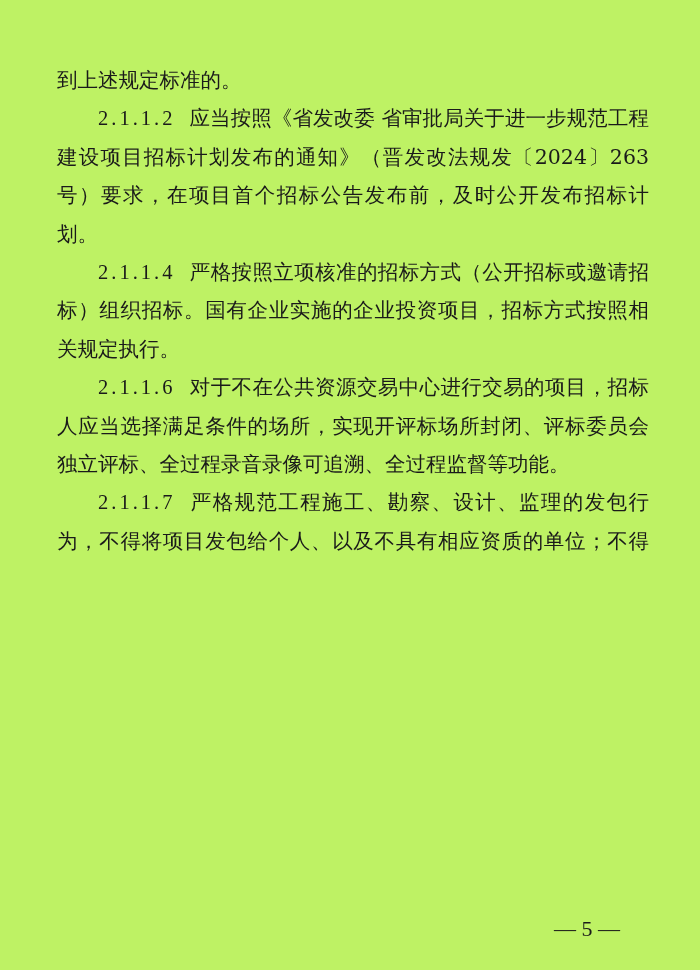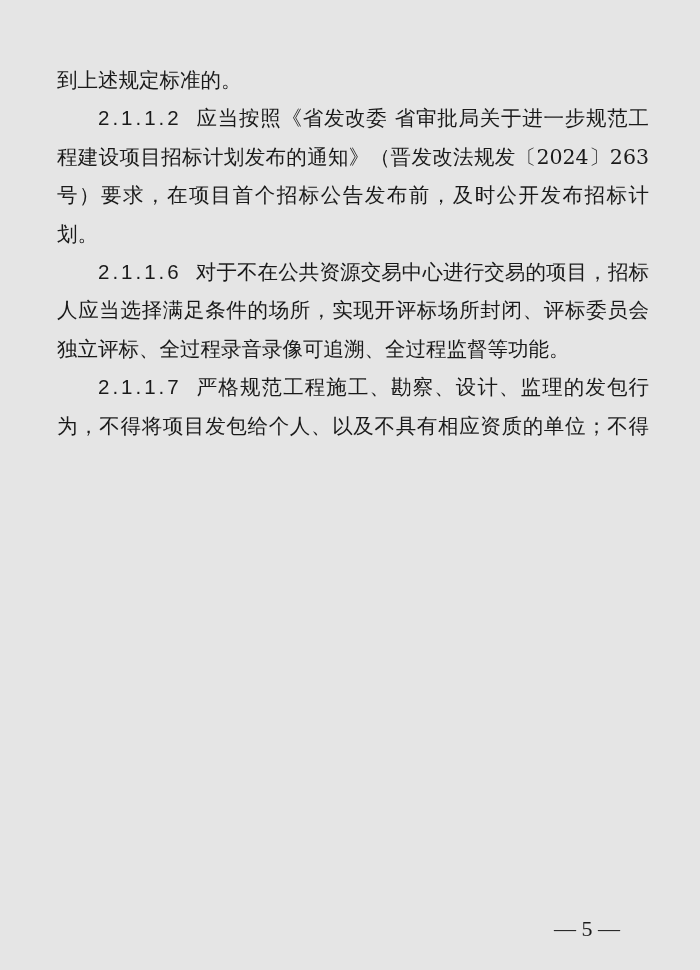--- a/index.html
+++ b/index.html
@@ -1,43 +1,46 @@
 <!DOCTYPE html>
 <html><head>
 <meta charset="utf-8">
 <style>
   html, body { margin: 0; padding: 0; background: #ffffff; }
   body { width: 700px; height: 970px; position: relative; overflow: hidden; }
-  .page { position: absolute; left: 0; top: 0; width: 700px; height: 970px; background: #e5e5e5; }
+  .page { position: absolute; left: 0; top: 0; width: 700px; height: 970px; background: #bef264; }
   .content {
     position: absolute; left: 57px; top: 61px; width: 592px;
     font-family: "DejaVu Serif", "Liberation Serif", serif;
     font-size: 20.5px; line-height: 38.4px; color: #1a1a1a;
     text-align: justify; text-justify: inter-character;
   }
   .para { margin: 0; text-indent: 41px; text-align-last: left; }
   .para.cont { text-indent: 0; }
-  .num { font-family: Liberation Sans, sans-serif; letter-spacing: 3px; margin-right: 14px; margin-top: 20px; }
+  .num { font-family: Liberation Serif, serif; letter-spacing: 3px; margin-right: 14px; margin-top: 20px; }
   .page-number {
     position: absolute; top: 916px; left: 551px; width: 72px; text-align: center;
     font-family: "Liberation Serif", serif; font-size: 22px; color: #1a1a1a;
   }
 </style>
 </head>
 <body>
 
 <div class="page">
   <div class="content">
     <p class="para cont">
       <span>到上述规定标准的。</span>
     </p>
     <p class="para">
       <span class="num">2.1.1.2</span><span>应当按照《省发改委 省审批局关于进一步规范工程建设项目招标计划发布的通知》（晋发改法规发〔2024〕263号）要求，在项目首个招标公告发布前，及时公开发布招标计划。</span>
     </p>
     <p class="para">
+      <span class="num">2.1.1.4</span><span>严格按照立项核准的招标方式（公开招标或邀请招标）组织招标。国有企业实施的企业投资项目，招标方式按照相关规定执行。</span>
+    </p>
+    <p class="para">
       <span class="num">2.1.1.6</span><span>对于不在公共资源交易中心进行交易的项目，招标人应当选择满足条件的场所，实现开评标场所封闭、评标委员会独立评标、全过程录音录像可追溯、全过程监督等功能。</span>
     </p>
     <p class="para" style="text-align-last: justify;">
       <span class="num">2.1.1.7</span><span>严格规范工程施工、勘察、设计、监理的发包行为，不得将项目发包给个人、以及不具有相应资质的单位；不得</span>
     </p>
   </div>
   <div class="page-number">— 5 —</div>
 </div>
 
 </body></html>

